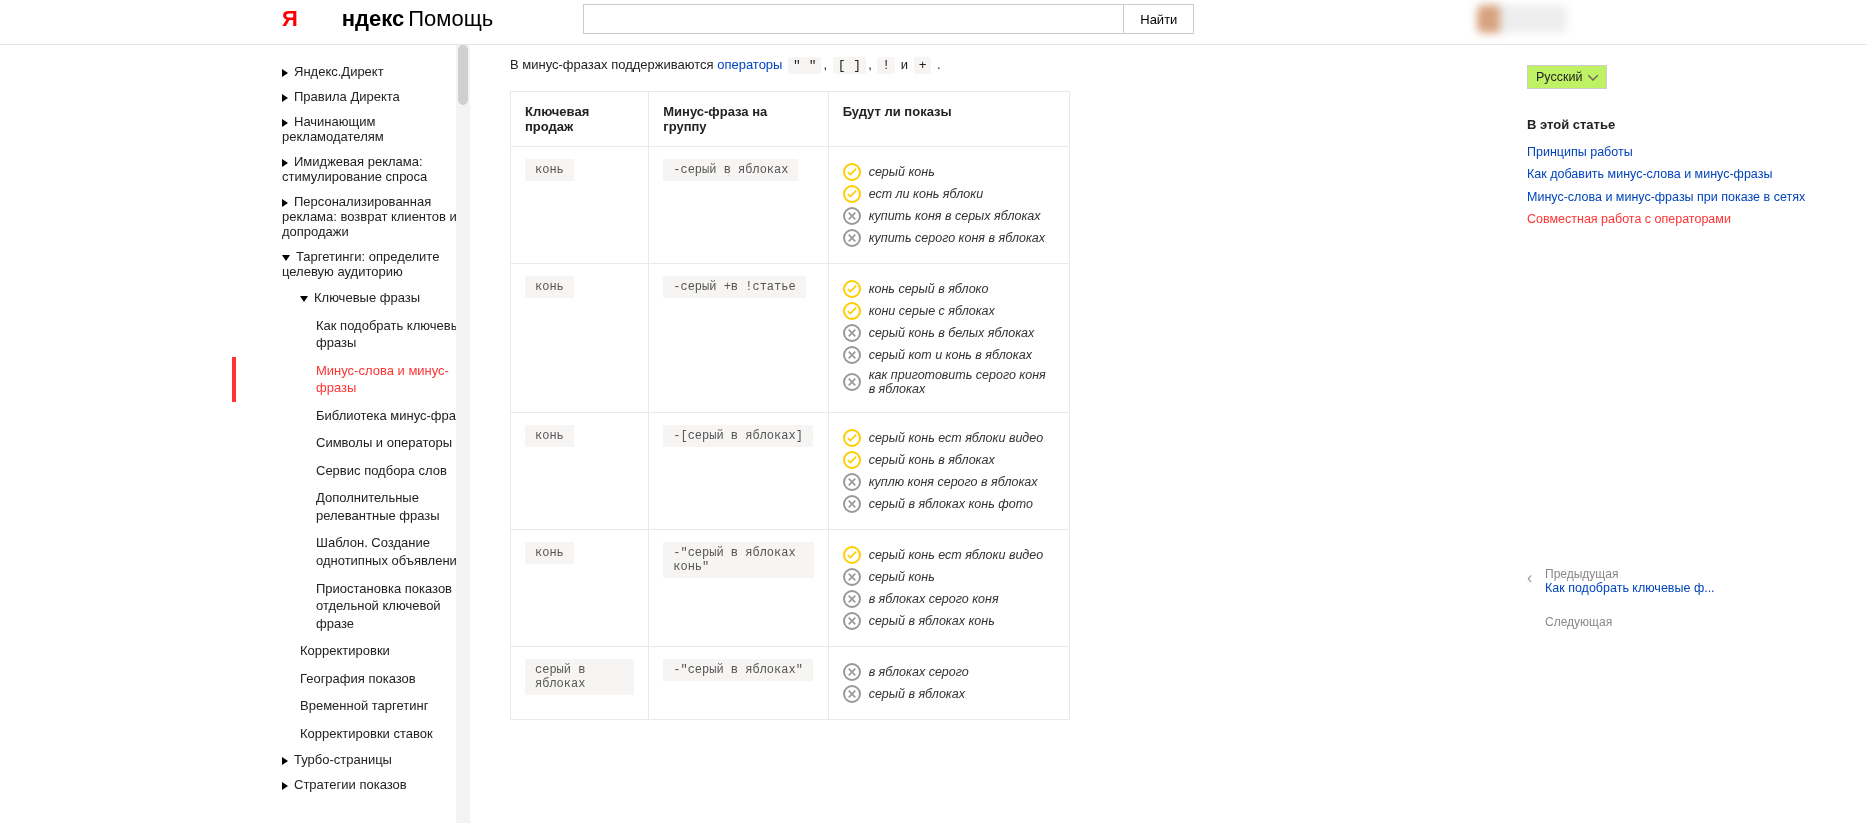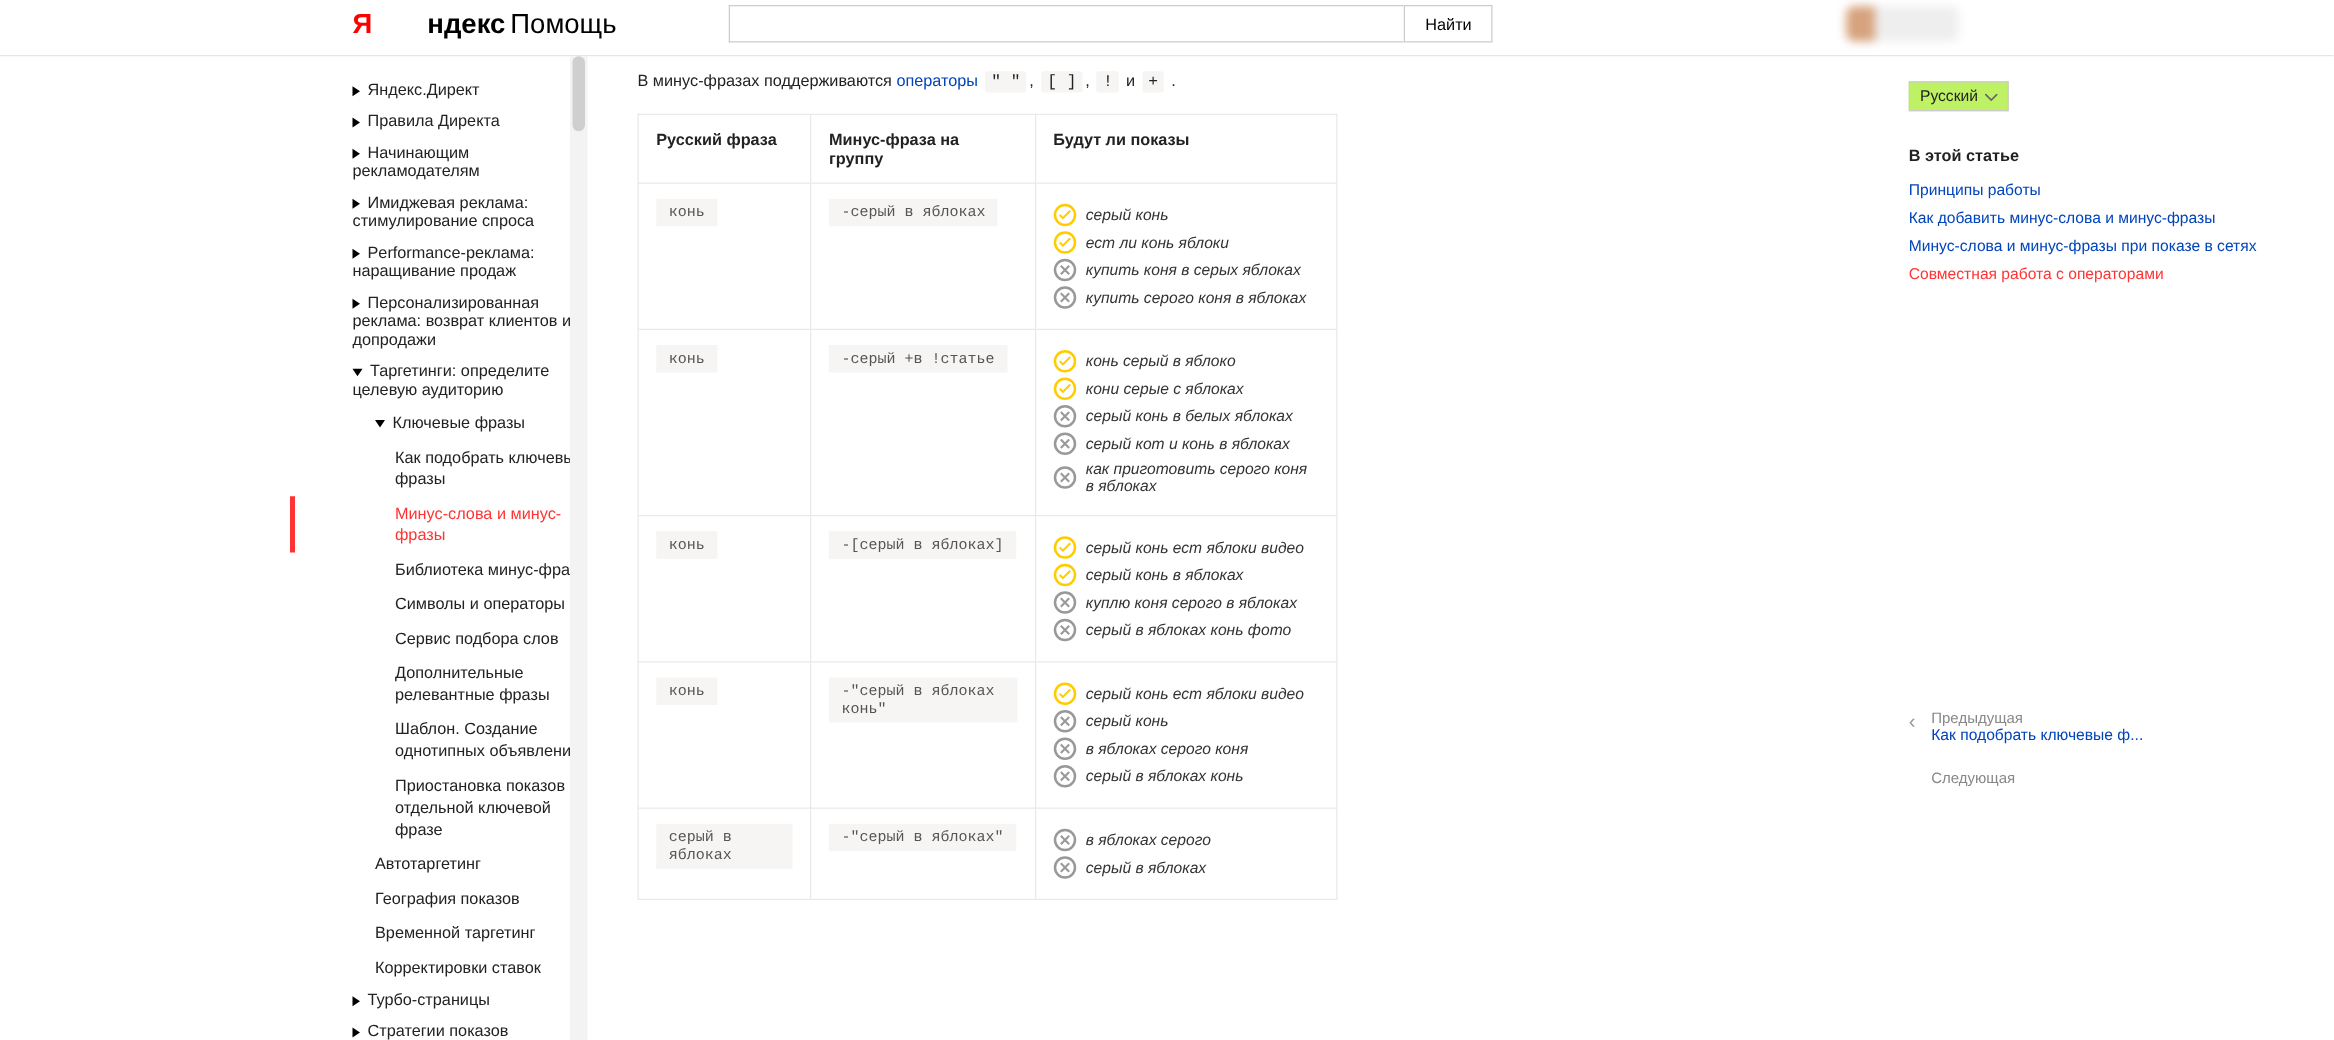--- a/index.html
+++ b/index.html
@@ -79,56 +79,55 @@
 
   <nav class="sidebar nav">
     <div class="side-scroll">
         <div class="side-thumb"></div>
       </div>
     <ul id="nav-root">
         <li class="lvl1"><span><span class="tri"></span>Яндекс.Директ</span></li>
         <li class="lvl1"><span><span class="tri"></span>Правила Директа</span></li>
         <li class="lvl1"><span><span class="tri"></span>Начинающим рекламодателям</span></li>
         <li class="lvl1"><span><span class="tri"></span>Имиджевая реклама: стимулирование спроса</span></li>
-        <li class="lvl1"><span><span class="tri"></span>Performance-реклама: наращивание продаж</span></li>
         <li class="lvl1"><span><span class="tri"></span>Персонализированная реклама: возврат клиентов и допродажи</span></li>
         <li class="lvl1"><span><span class="tri down"></span>Таргетинги: определите целевую аудиторию</span></li>
         <ul>
           <li class="sub"><span><span class="tri down"></span>Ключевые фразы</span></li>
           <ul>
             <li class="sub2"><span>Как подобрать ключевые фразы</span></li>
             <li class="sub2 active"><span>Минус-слова и минус-фразы</span></li>
             <li class="sub2"><span>Библиотека минус-фраз</span></li>
             <li class="sub2"><span>Символы и операторы</span></li>
             <li class="sub2"><span>Сервис подбора слов</span></li>
             <li class="sub2"><span>Дополнительные релевантные фразы</span></li>
             <li class="sub2"><span>Шаблон. Создание однотипных объявлений</span></li>
             <li class="sub2"><span>Приостановка показов по отдельной ключевой фразе</span></li>
           </ul>
-          <li class="sub"><span>Автотаргетинг</span></li>
+          <li class="sub"><span>Корректировки</span></li>
           <li class="sub"><span>География показов</span></li>
           <li class="sub"><span>Временной таргетинг</span></li>
           <li class="sub"><span>Корректировки ставок</span></li>
         </ul>
         <li class="lvl1"><span><span class="tri"></span>Турбо-страницы</span></li>
         <li class="lvl1"><span><span class="tri"></span>Стратегии показов</span></li>
       </ul>
   </nav>
 
   <main class="main">
     <div class="intro">
       <span>В минус-фразах поддерживаются </span>
       <a href="#">операторы</a>
       <span class="ops" id="ops-span"><code>" "</code>, <code>[ ]</code>, <code>!</code> и <code>+</code> .</span>
     </div>
 
     <table class="rules">
       <thead>
           <tr id="thead-row">
-            <th>Русский фраза</th>
+            <th>Ключевая продаж</th>
             <th>Минус-фраза на группу</th>
             <th>Будут ли показы</th>
           </tr>
         </thead>
       <tbody id="tbody">
           <tr>
             <td><span class="pill">конь</span></td>
             <td><span class="pill">-серый в яблоках</span></td>
             <td>
               <ul class="ex-list">

